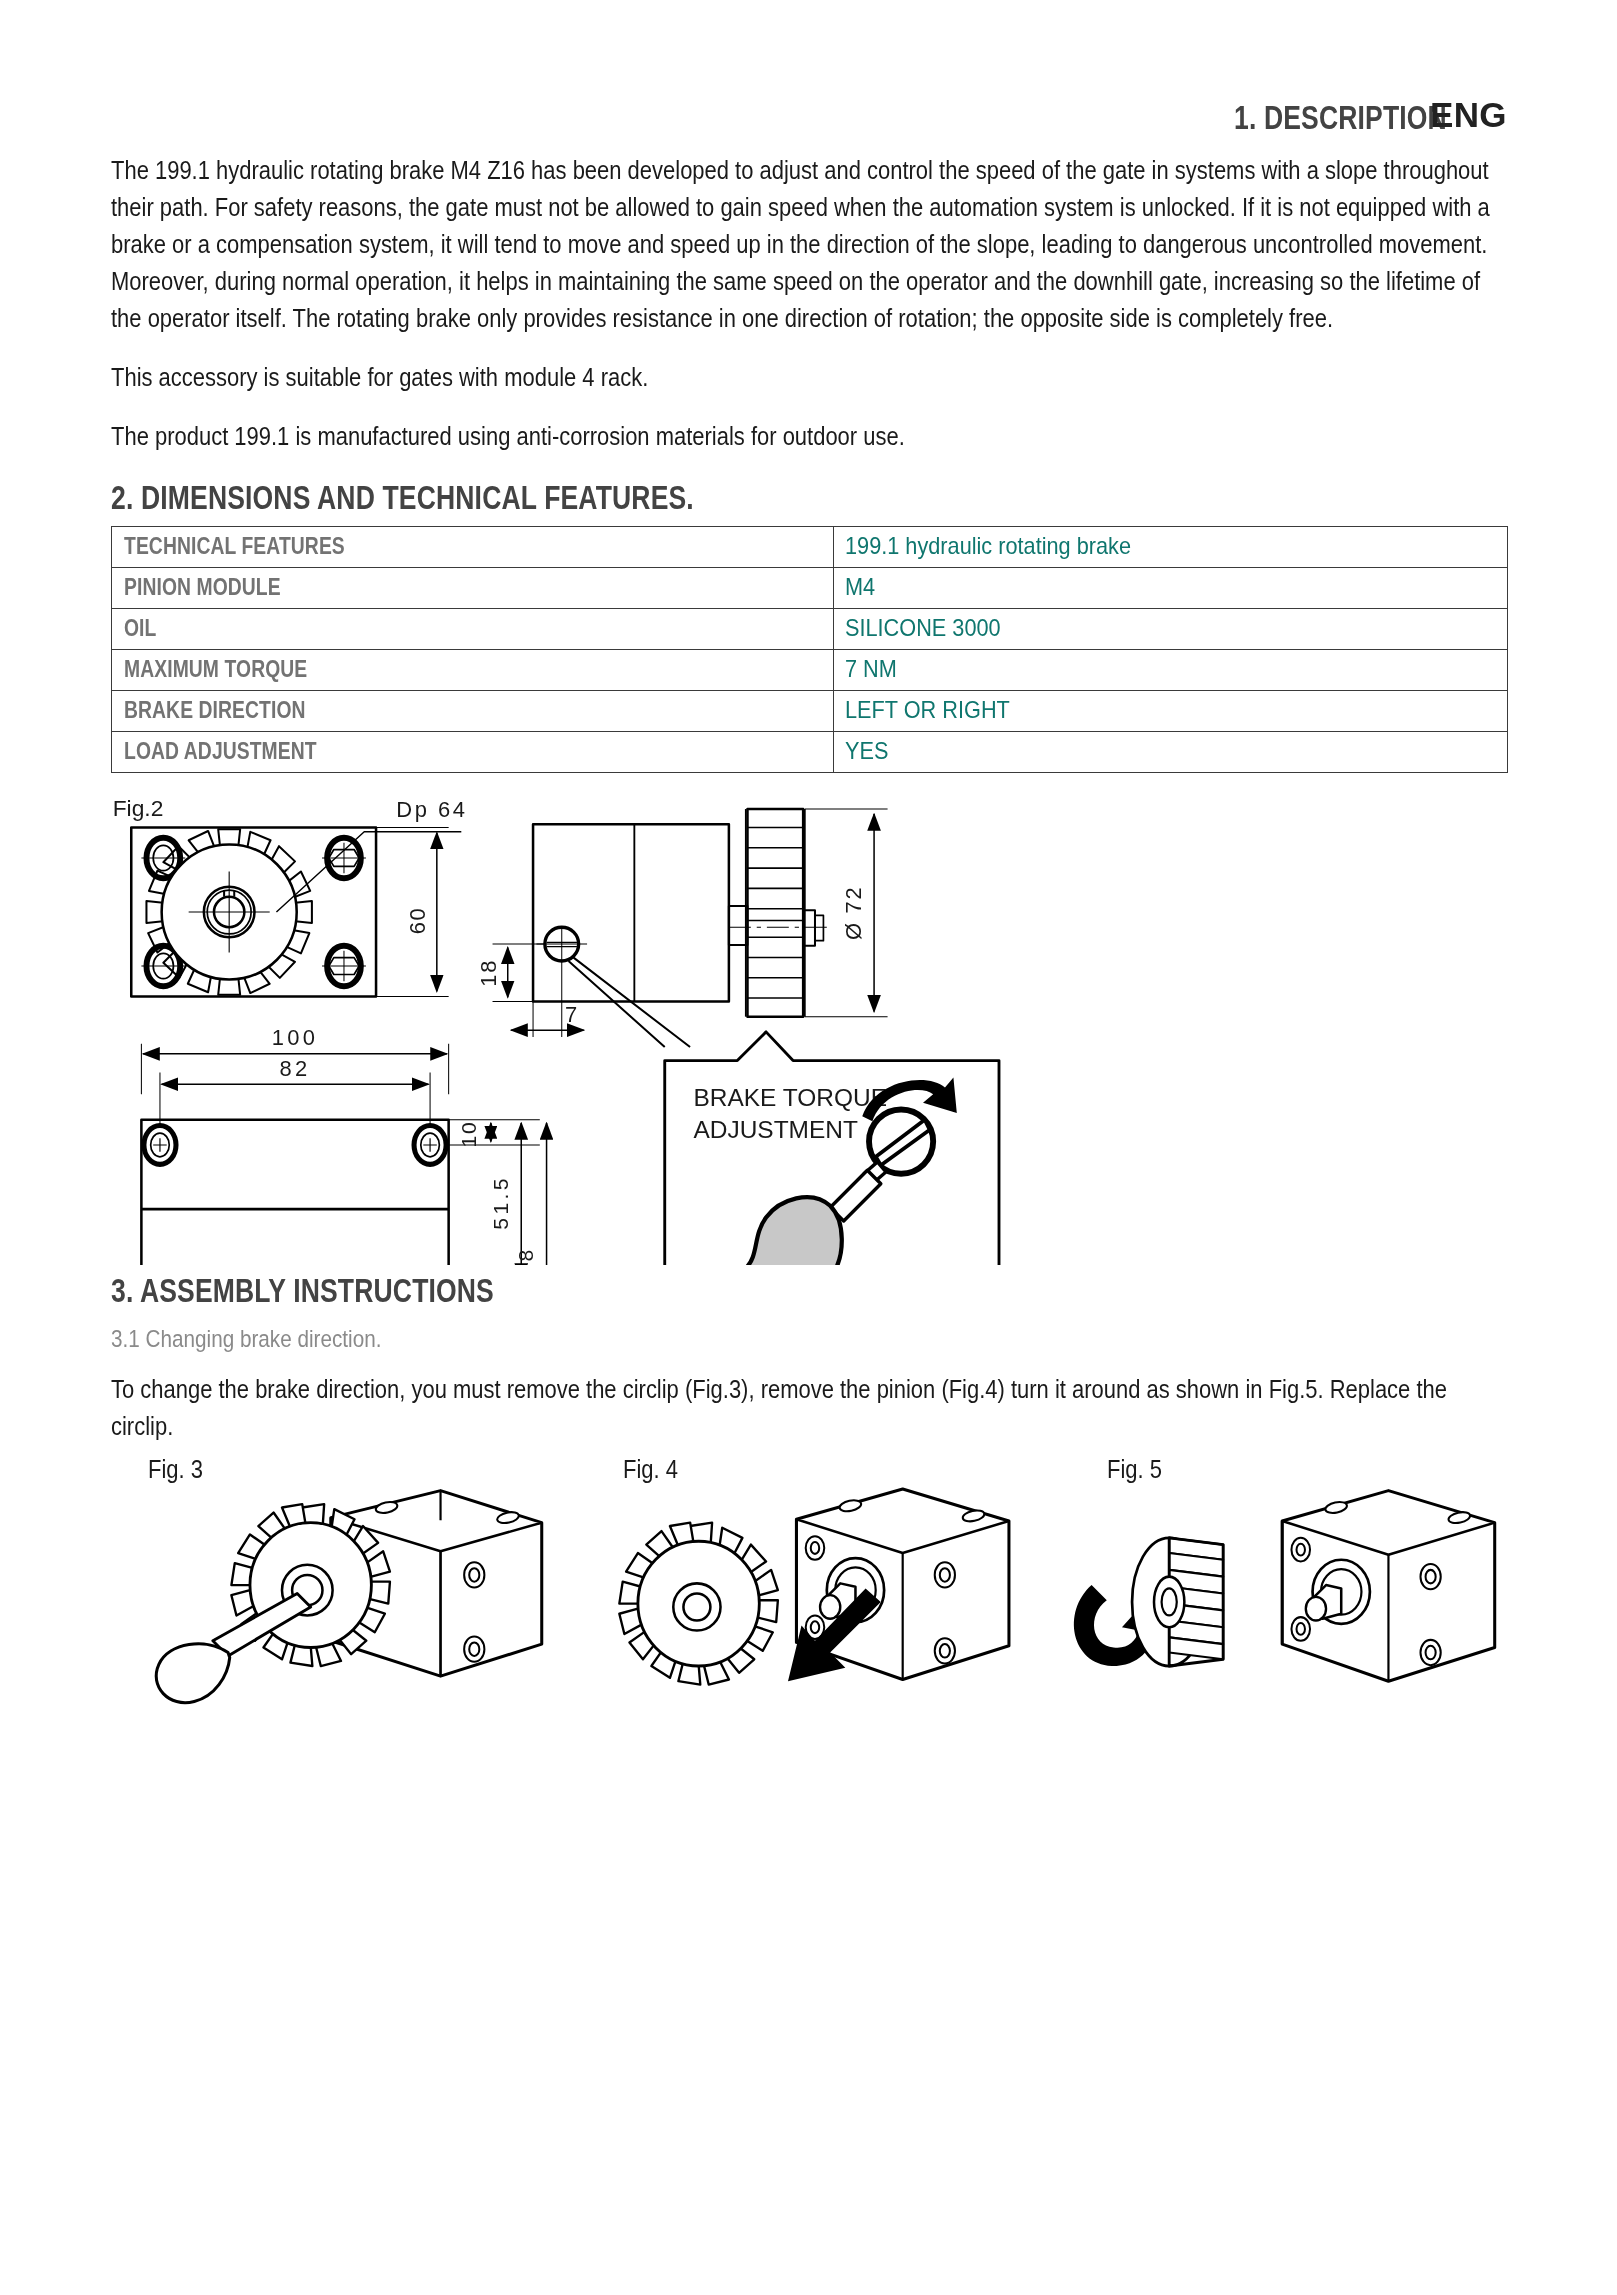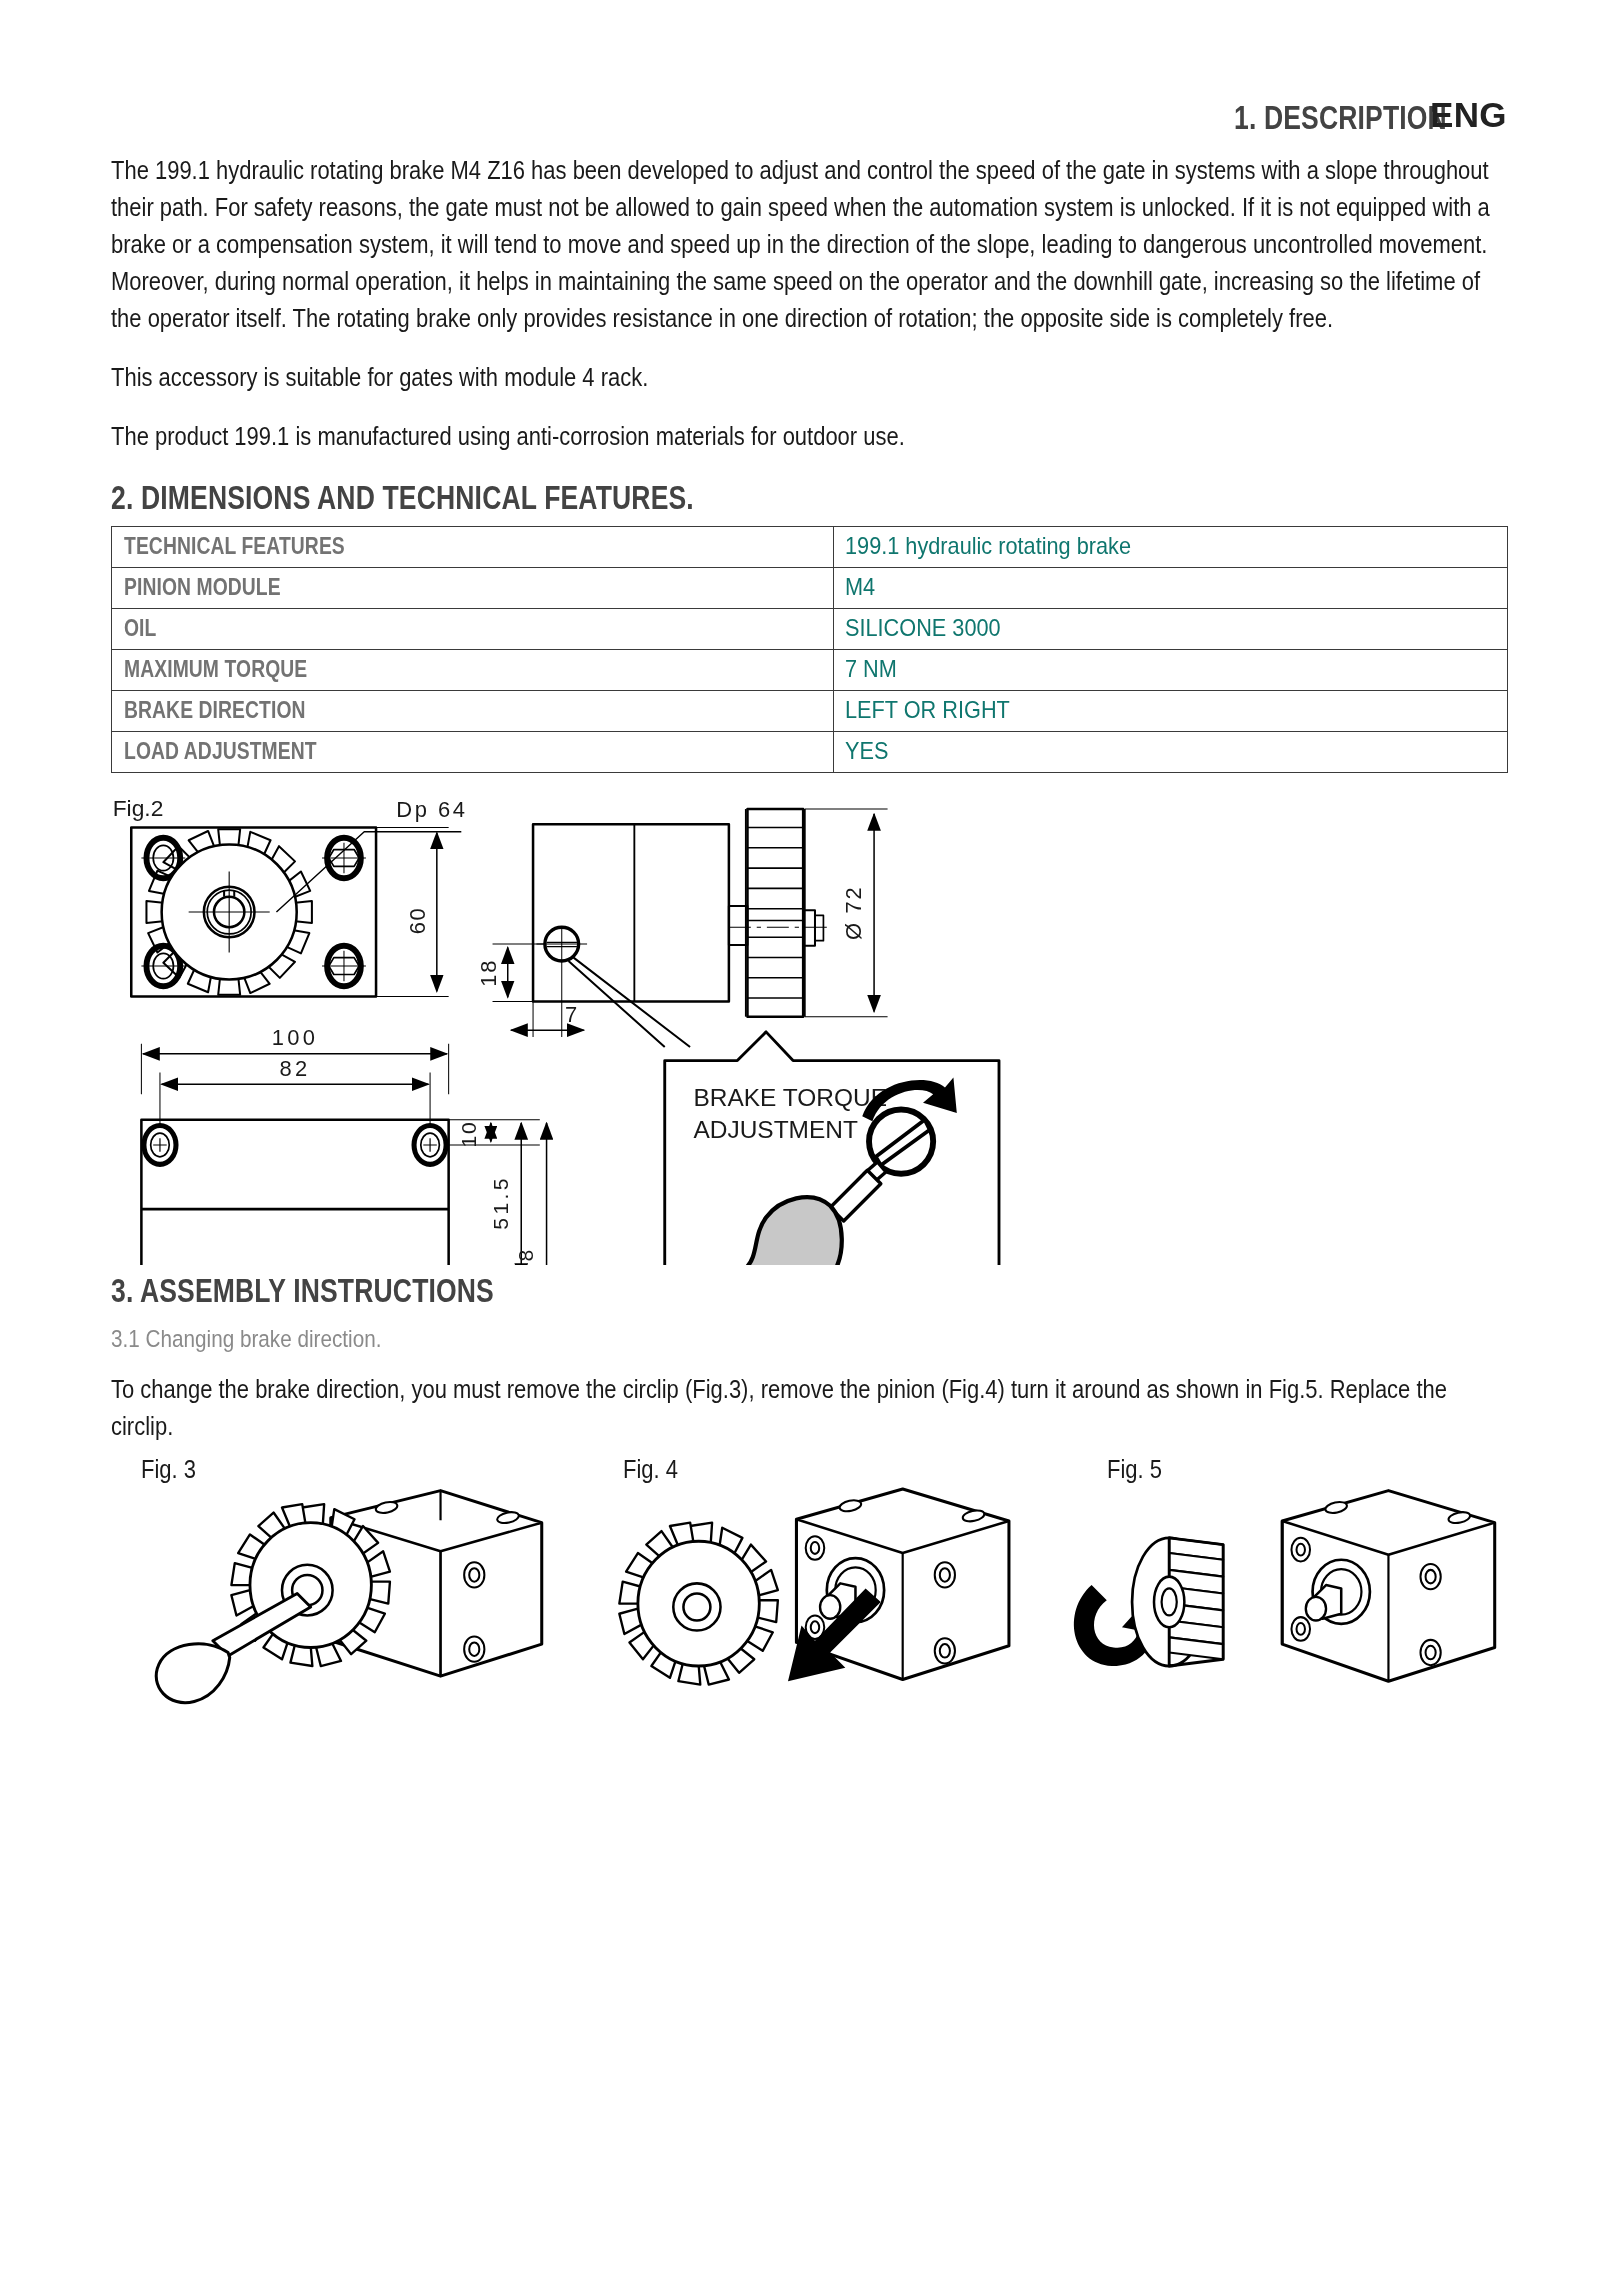--- a/index.html
+++ b/index.html
@@ -390,21 +390,21 @@
   <div style="height:8.4px"></div>
   <div class="section-h">3. ASSEMBLY INSTRUCTIONS</div>
   <div style="height:15px"></div>
   <div class="sub-note">3.1 Changing brake direction.</div>
   <div style="height:15px"></div>
   <div class="body-text">To change the brake direction, you must remove the circlip (Fig.3), remove the pinion (Fig.4) turn it around as shown in Fig.5. Replace the circlip.</div>
 
   
   <div class="figures">
 
-    <div class="fig-label" style="left:30px; top:0;">
+    <div class="fig-label" style="left:37px; top:0;">
       <span>Fig. 3</span>
     </div>
     <div class="fig-label" style="left:512px; top:0;">
       <span>Fig. 4</span>
     </div>
     <div class="fig-label" style="left:996px; top:0;">
       <span>Fig. 5</span>
     </div>
 
     <svg class="abs" style="left:0; top:11.8px;" width="1397" height="253" viewBox="0 0 1655 300">

